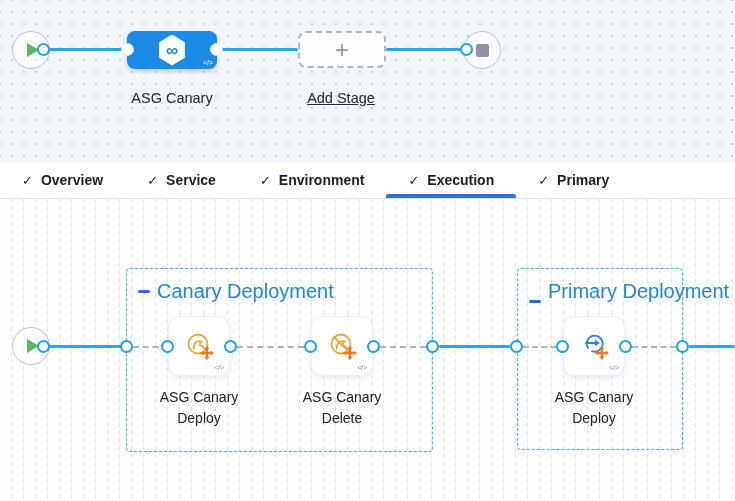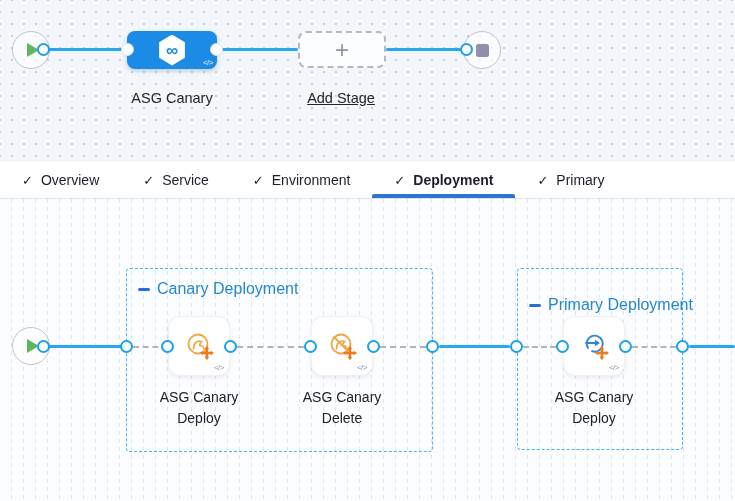--- a/index.html
+++ b/index.html
@@ -49,41 +49,41 @@
   }
   .canvas-label { position:absolute; width:140px; text-align:center; font-size:14.5px; color:#23242e; }
 
   
   .tab-bar {
     position:relative; width:735px; height:37px; background:#fff;
     border-bottom:1px solid #e0e2e9; display:flex; align-items:stretch; z-index:6;
   }
   .tab { position:relative; display:flex; align-items:center; padding:0 22px; cursor:pointer; }
   .tab .chk { color:#1d1e2c; font-size:13px; font-weight:700; margin-right:8px; }
-  .tab .lbl { font-size:14px; color:#1d1e2c; font-weight:400; }
+  .tab .lbl { font-size:14px; color:#1d1e2c; font-weight:700; }
   .tab.active .lbl { font-weight:700; }
   .tab.active::after {
     content:""; position:absolute; left:0; right:0; bottom:0; height:4px;
     background:#2e72d2; border-radius:2px 2px 0 0;
   }
 
   
   .bottom-canvas {
     position:relative; width:735px; height:302px;
     background-color:#fcfdff;
     background-image:
       repeating-linear-gradient(to bottom, rgba(252,253,255,0) 0 4px, #fcfdff 4px 8px),
       repeating-linear-gradient(to right, rgba(0,0,0,0) 0 11px, #d9e6f2 11px 12px);
   }
   .group-box {
     position:absolute; border:1px dashed #44b3ee; border-radius:4px; z-index:0;
   }
   .group-label { position:absolute; display:flex; align-items:center; z-index:2; }
   .group-dash { width:12px; height:3px; background:#2a6bd8; border-radius:2px; margin-right:7px; }
-  .group-label span.txt { font-size:16px; color:#2487d1; }
+  .group-label span.txt { font-size:20px; color:#2487d1; }
 
   .step-card {
     position:absolute; width:62px; height:60px; background:#fff; border-radius:12px;
     border:1px solid #eef0f4; box-shadow:0 2px 4px rgba(40,41,61,.08);
     display:flex; align-items:center; justify-content:center; z-index:3;
   }
   .card-code { position:absolute; right:5px; bottom:3px; font-size:8px; color:#8d939f; letter-spacing:-.5px; }
   .step-label {
     position:absolute; width:140px; text-align:center; font-size:14px; line-height:21px;
     color:#20212b; white-space:pre-line;
@@ -134,21 +134,21 @@
     <div class="tab">
       <span class="chk">✓</span>
       <span class="lbl">Service</span>
     </div>
     <div class="tab">
       <span class="chk">✓</span>
       <span class="lbl">Environment</span>
     </div>
     <div class="tab active">
       <span class="chk">✓</span>
-      <span class="lbl">Deployment</span>
+      <span class="lbl">Execution</span>
     </div>
     <div class="tab">
       <span class="chk">✓</span>
       <span class="lbl">Primary</span>
     </div>
   </div>
 
   <div class="bottom-canvas">
 
     <div class="node-circle" style="left:12px; top:128px;">
@@ -201,21 +201,21 @@
       <span class="card-code">&lt;/&gt;</span>
     </div>
     <span class="port" style="left:304px; top:141px;"></span>
     <span class="port" style="left:367px; top:141px;"></span>
     <div class="dline" style="left:380px; top:147px; width:46px;"></div>
     <span class="port" style="left:426px; top:141px;"></span>
 
     <div class="hline" style="left:439px; top:146px; width:71px;"></div>
 
     <div class="group-box" style="left:517px; top:69px; width:166px; height:182px;"></div>
-    <div class="group-label" style="left:529px; top:97px;">
+    <div class="group-label" style="left:529px; top:81px;align-items:flex-end;">
       <span class="group-dash"></span>
       <span class="txt">Primary Deployment</span>
     </div>
     <span class="port" style="left:510px; top:141px;"></span>
     <div class="dline" style="left:523px; top:147px; width:33px;"></div>
 
     <div class="step-card" style="left:563px; top:117px;">
       <svg width="32" height="32" viewBox="0 0 32 32">
         <path d="M10 18a8 8 0 1 1 4 3.2" fill="none" stroke="#2f86d8" stroke-width="1.8" stroke-linecap="round"></path>
         <path d="M8 13h10" stroke="#2f86d8" stroke-width="1.8" stroke-linecap="round"></path>

